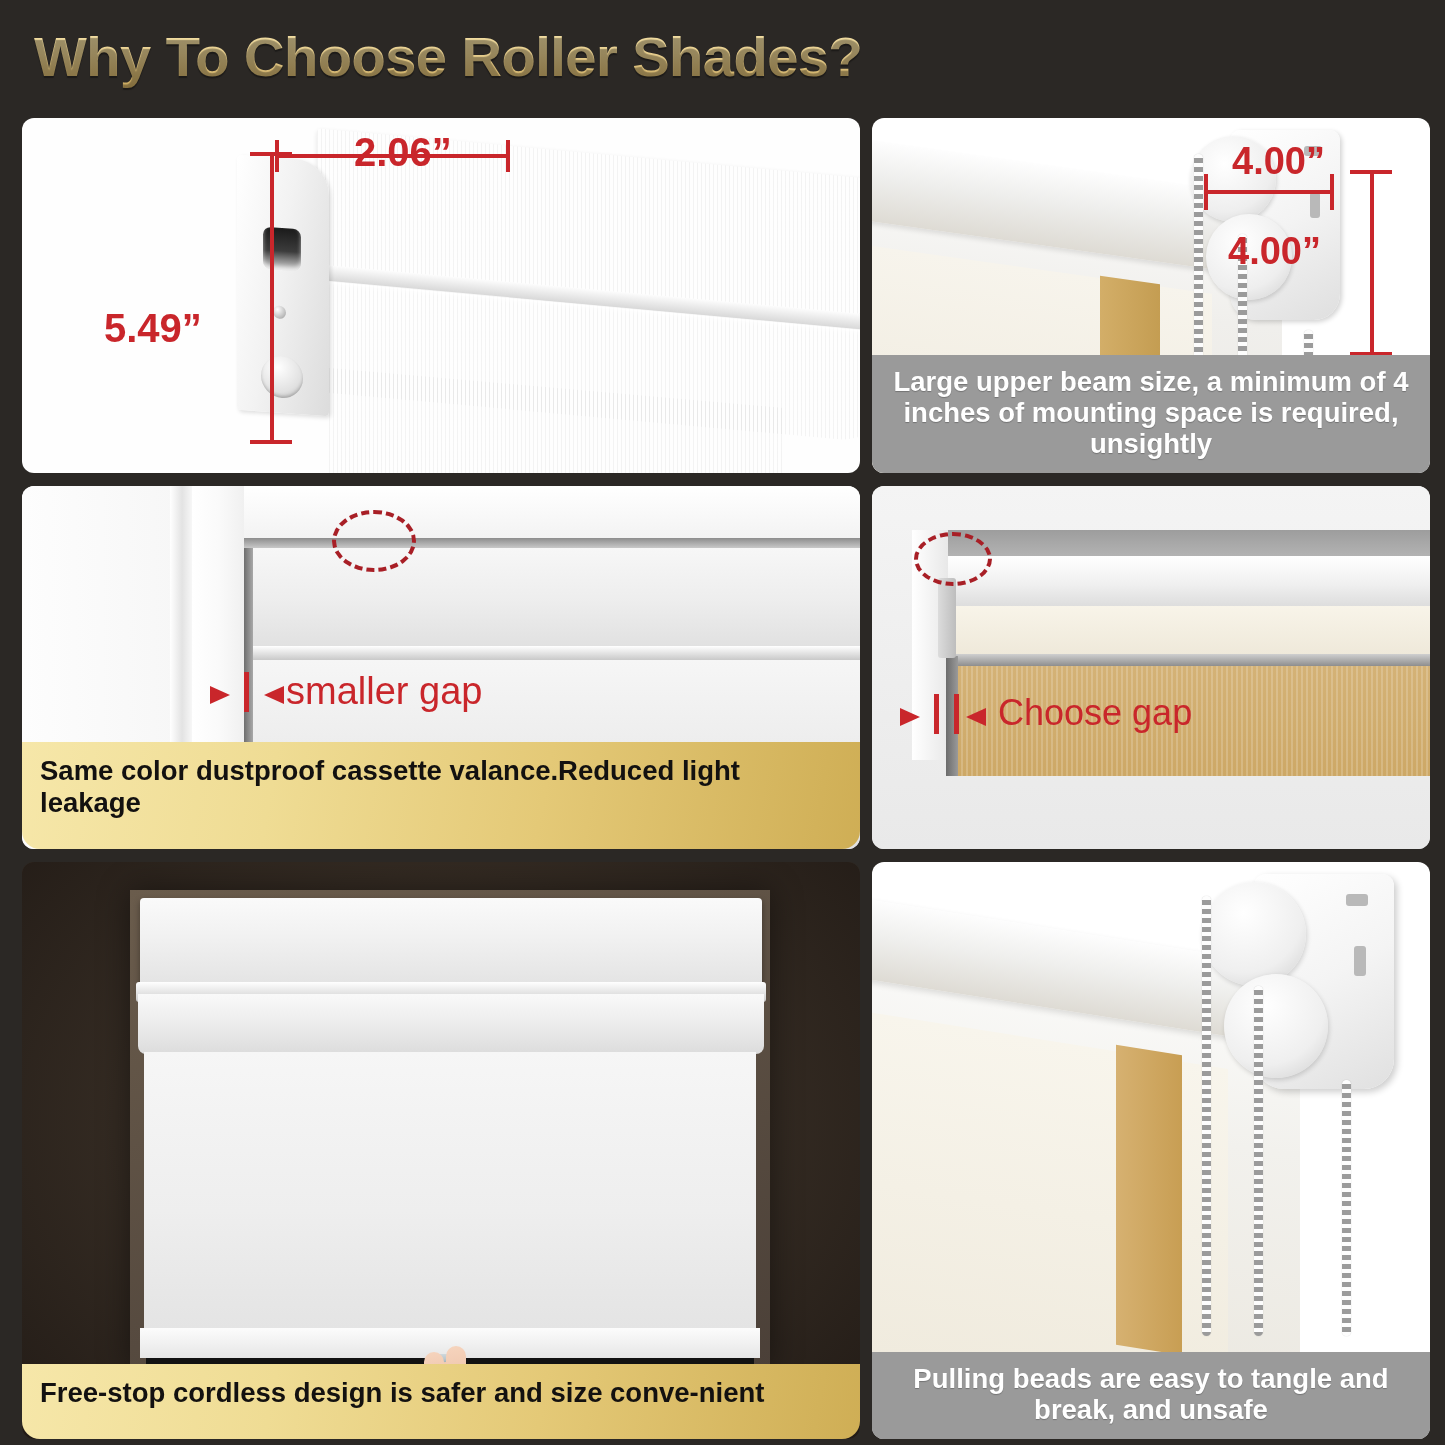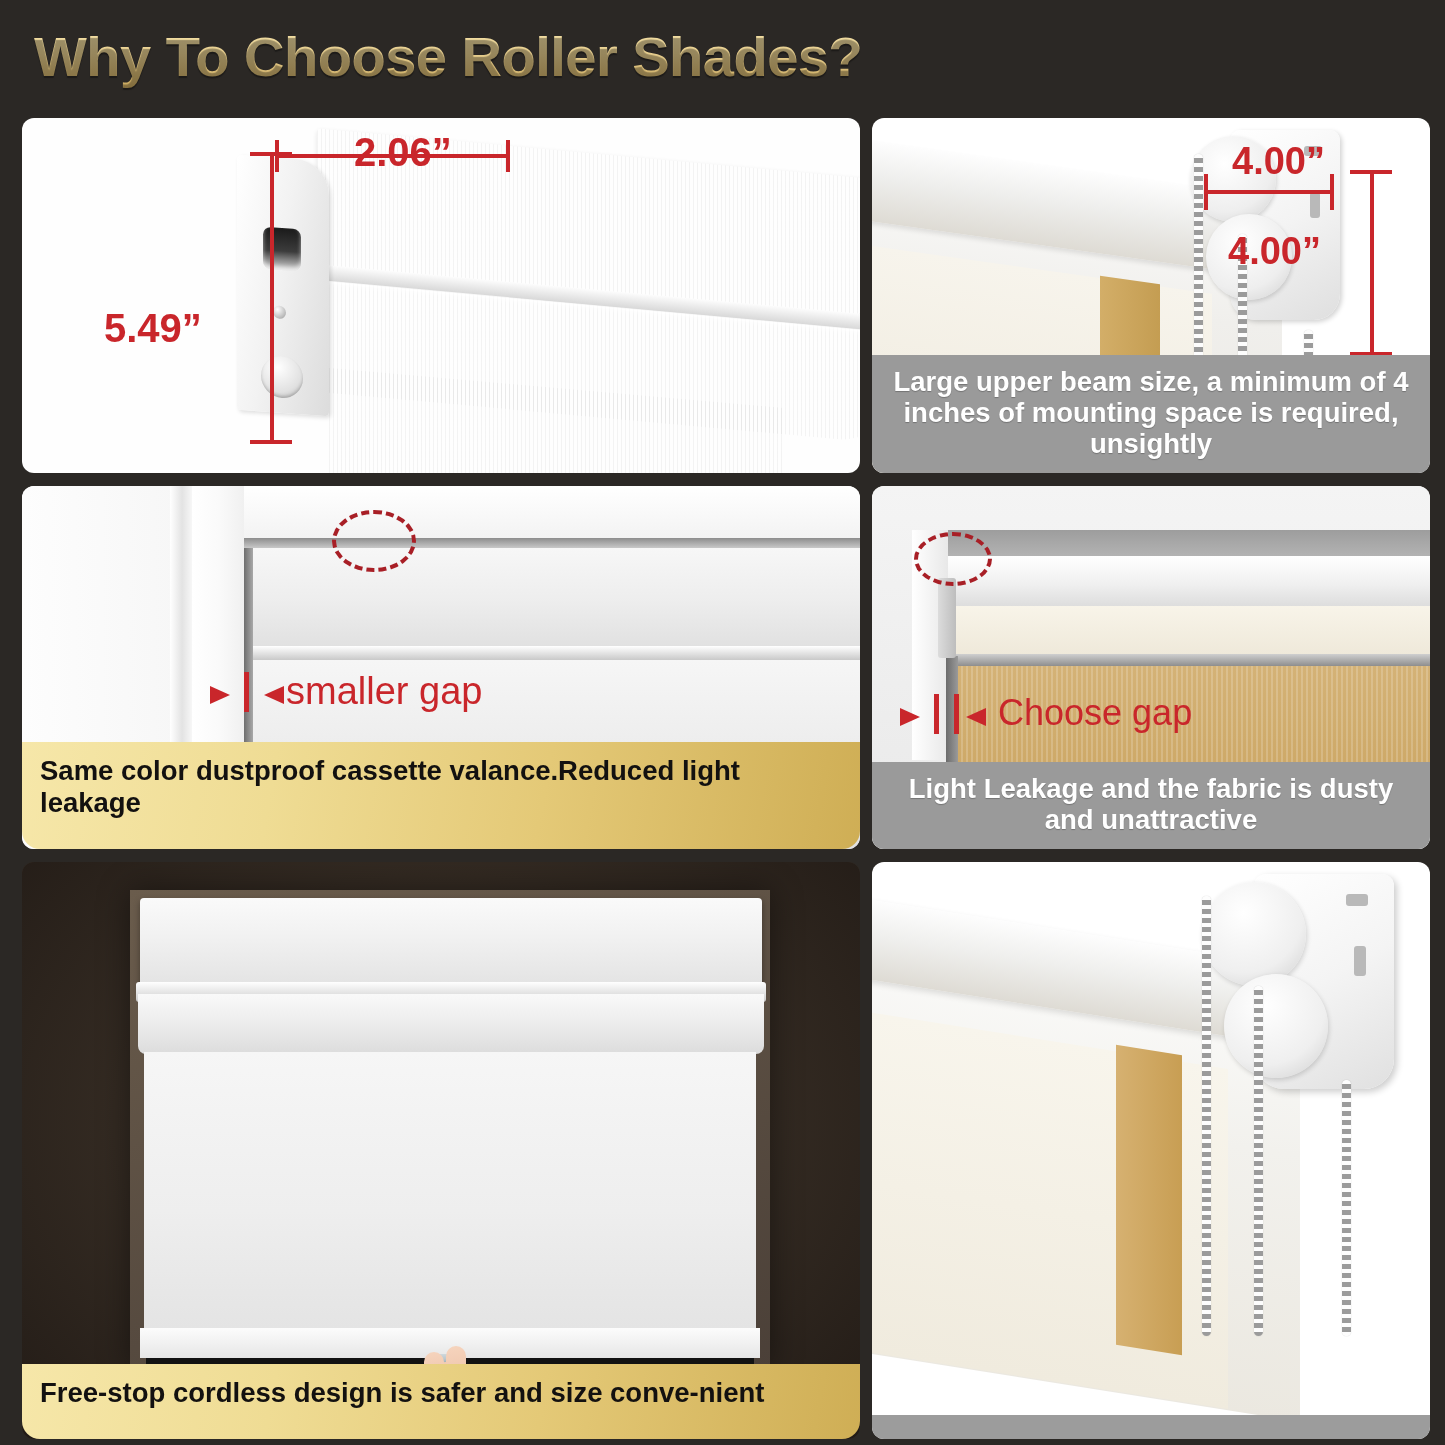--- a/index.html
+++ b/index.html
@@ -465,21 +465,20 @@
 
       <div class="ellipse-dash" style="left:42px;top:46px;width:78px;height:54px;"></div>
 
       <div class="arrowR" style="left:28px;top:222px;"></div>
       <div class="barv" style="left:62px;top:208px;height:40px;"></div>
       <div class="barv" style="left:82px;top:208px;height:40px;"></div>
       <div class="arrowL" style="left:94px;top:222px;"></div>
       <div class="gaplabel" style="left:126px;top:206px;font-size:36px;">Choose gap</div>
     </div>
 
-    <div class="cap grey">Light Leakage and the fabric is dusty and unattractive</div>
   </div>
 
   <div class="panel left r3 c-left p5">
     <div class="photo">
       <div class="room"></div>
       <div class="win-frame"></div>
       <div class="win-inner"></div>
       <div class="sky">
         <div class="tree" style="left:48px;top:208px;width:120px;height:232px;"></div>
         <div class="tree" style="left:150px;top:244px;width:96px;height:196px;"></div>
@@ -517,15 +516,16 @@
         </div>
         <div class="b-disc"></div>
         <div class="b-disc2"></div>
       </div>
       <div class="chain" style="left:330px;top:34px;height:440px;"></div>
       <div class="chain" style="left:382px;top:124px;height:350px;"></div>
       <div class="chain" style="left:470px;top:218px;height:256px;"></div>
       <div class="b-floor"></div>
     </div>
 
+    <div class="cap grey">Pulling beads are easy to tangle and break, and unsafe</div>
   </div>
 
 </div>
 
 </body></html>

